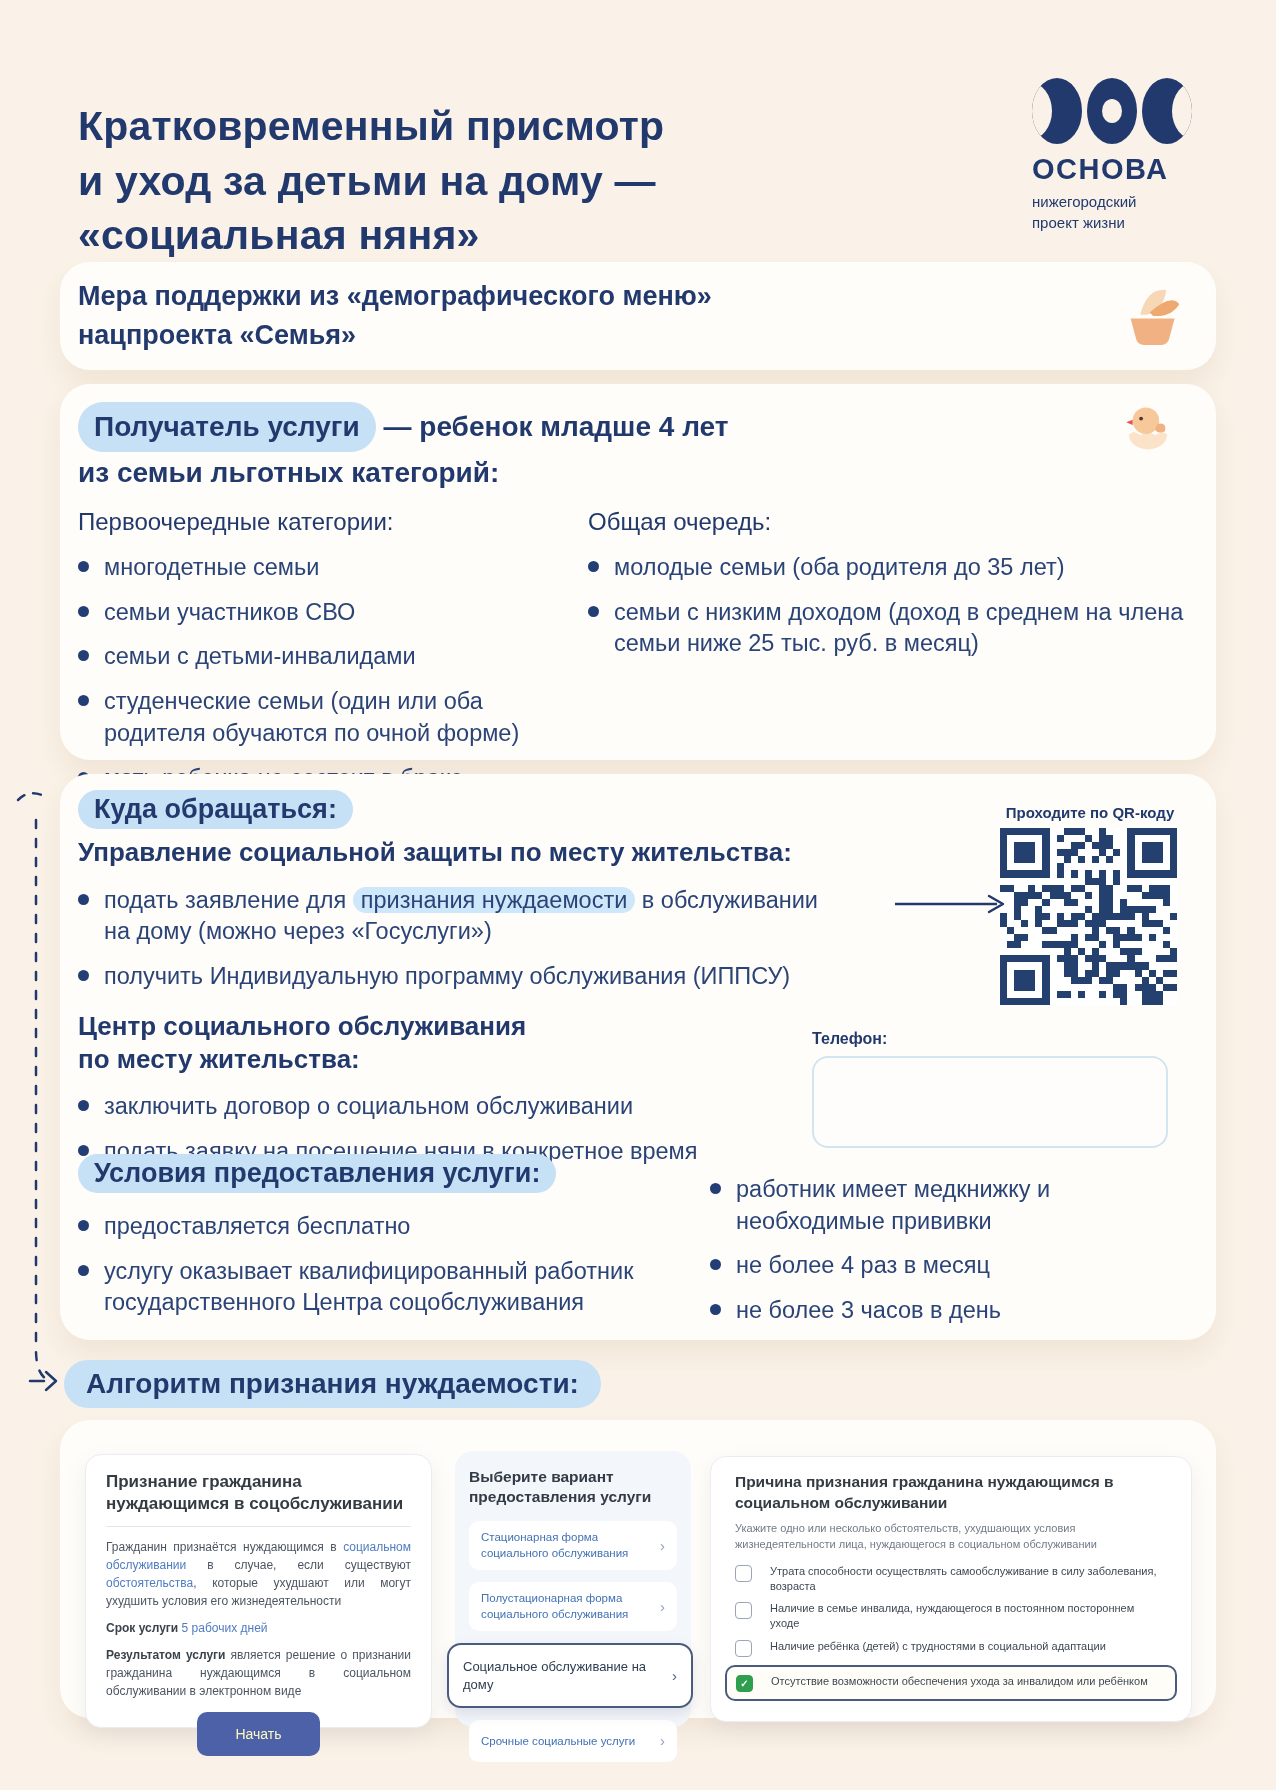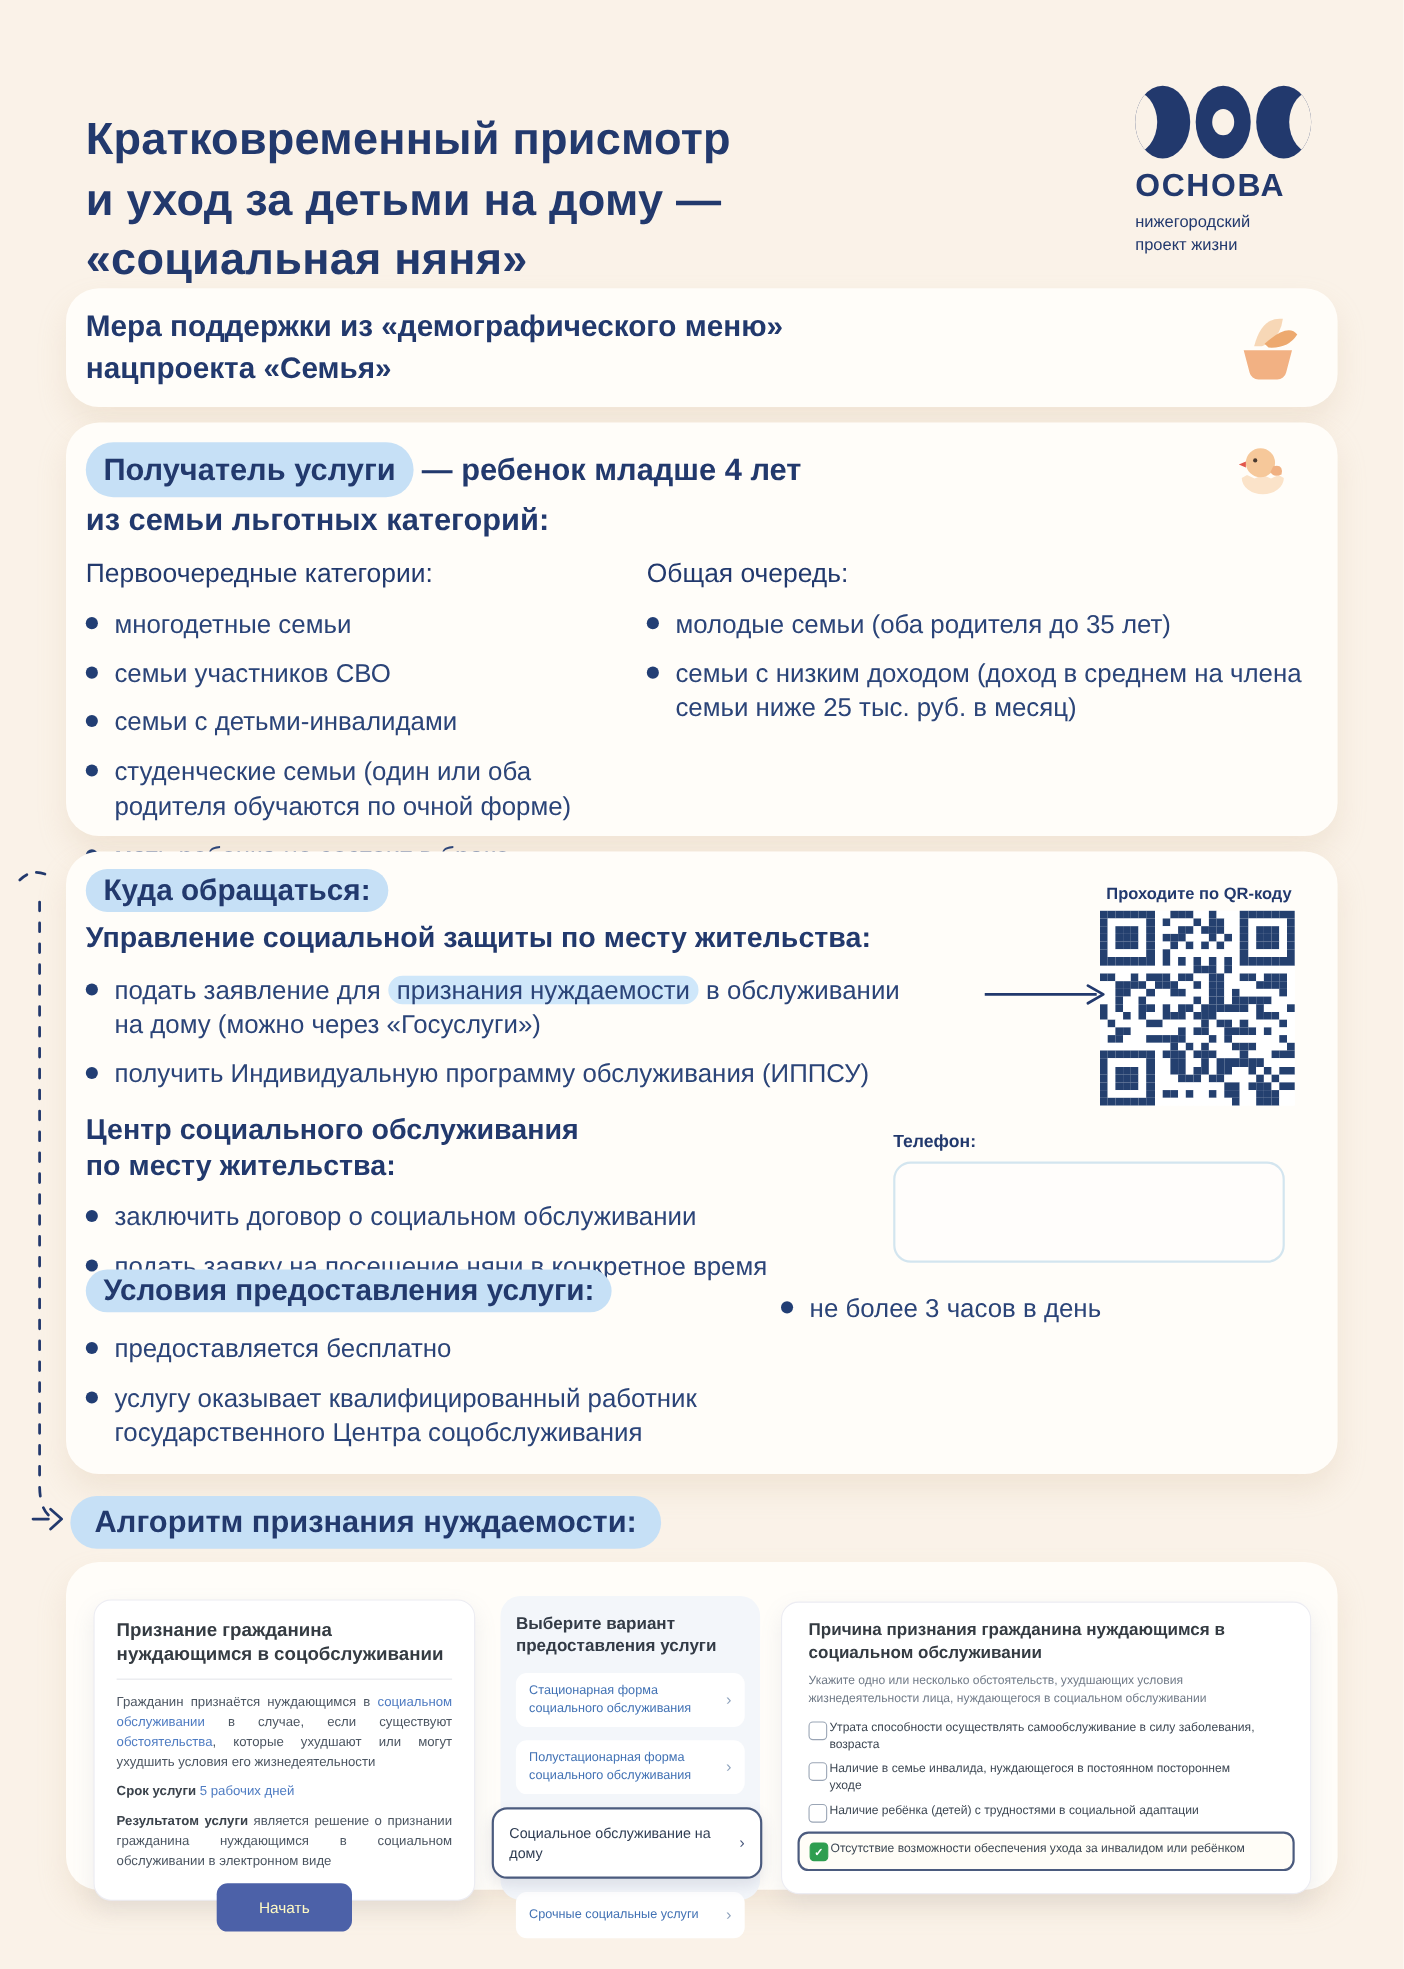--- a/index.html
+++ b/index.html
@@ -84,21 +84,21 @@
        justify-content:space-between;gap:6px;margin-bottom:12px;font-size:11.5px;
        color:#4272b4;line-height:1.35;min-height:42px;box-sizing:border-box;cursor:pointer;}
   .chev{color:#8fa3bd;font-size:15px;flex:none;}
   .opt.callout{margin-left:-22px;margin-right:-16px;border:2px solid #4b5b7e;border-radius:14px;
                padding:13px 14px;font-size:13px;color:#2f3d53;background:#fff;
                box-shadow:0 6px 14px rgba(80,90,120,.15);position:relative;z-index:2;}
   .opt.callout .chev{color:#4b5b7e;}
   .m3{left:650px;top:10px;width:482px;height:266px;padding:15px 24px;}
   .m3 h4{font-size:15.5px;font-weight:700;color:#343b42;margin:0;line-height:1.35;}
   .m3 .sub{font-size:11px;color:#717b88;line-height:1.45;margin:7px 0 11px 0;}
-  .chk{display:flex;gap:2px;margin-bottom:8px;align-items:flex-start;}
+  .chk{display:flex;gap:18px;margin-bottom:8px;align-items:flex-start;}
   .box{width:15px;height:15px;border:1.5px solid #9aa5b5;border-radius:4px;flex:none;
        margin-top:1px;background:#fff;cursor:pointer;display:flex;align-items:center;
        justify-content:center;font-size:10px;font-weight:700;color:transparent;}
   .chk .lab{font-size:11px;color:#3e4854;line-height:1.35;max-width:395px;}
   .chk.sel{border:2px solid #4b5b7e;border-radius:10px;padding:7px 9px;margin:3px -10px 0 -10px;
            background:#fffdf7;}
   .box.checked{border-color:#2e9e4f;background:#2e9e4f;color:#ffffff;}
 </style>
 </head>
 <body>
@@ -888,20 +888,28 @@
             <span class="dot"></span>
             <span>услугу оказывает квалифицированный работник государственного Центра соцобслуживания</span>
           </li>
       </ul>
     </div>
 
     <div class="condR">
       <ul class="blist">
         <li>
             <span class="dot"></span>
+            <span>работник имеет медкнижку и необходимые прививки</span>
+          </li>
+        <li>
+            <span class="dot"></span>
+            <span>не более 4 раз в месяц</span>
+          </li>
+        <li>
+            <span class="dot"></span>
             <span>не более 3 часов в день</span>
           </li>
       </ul>
     </div>
   </div>
 
   <span class="pill alg-pill">Алгоритм признания нуждаемости:</span>
 
   <div class="card card4">
 

